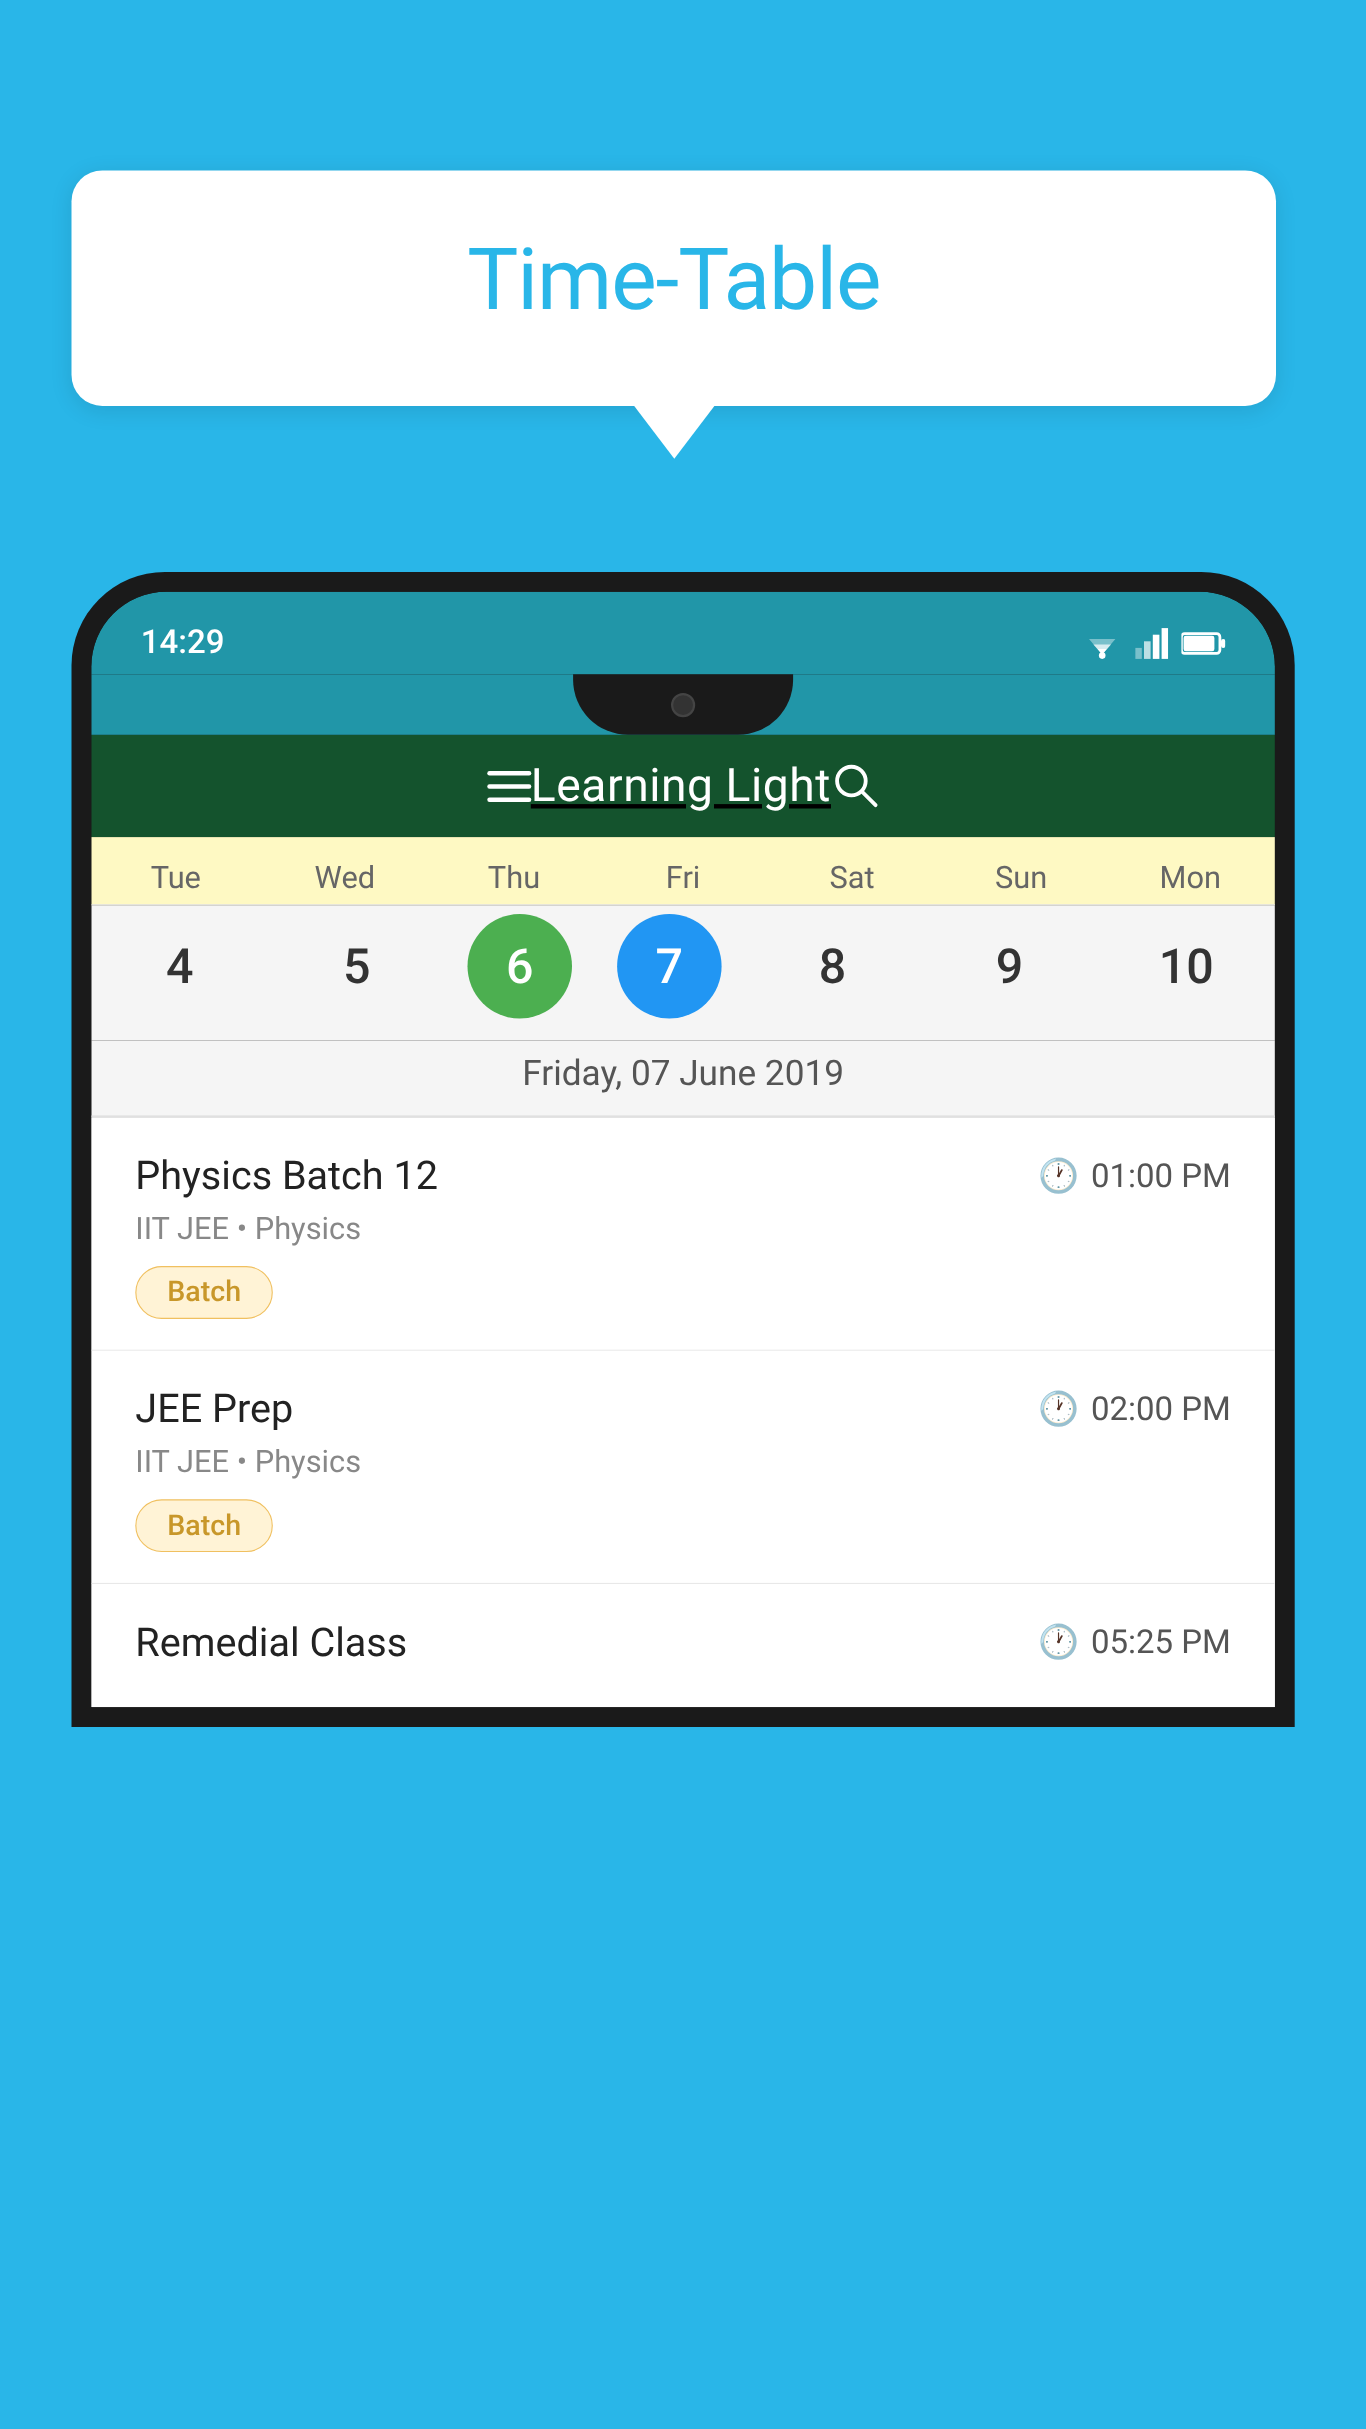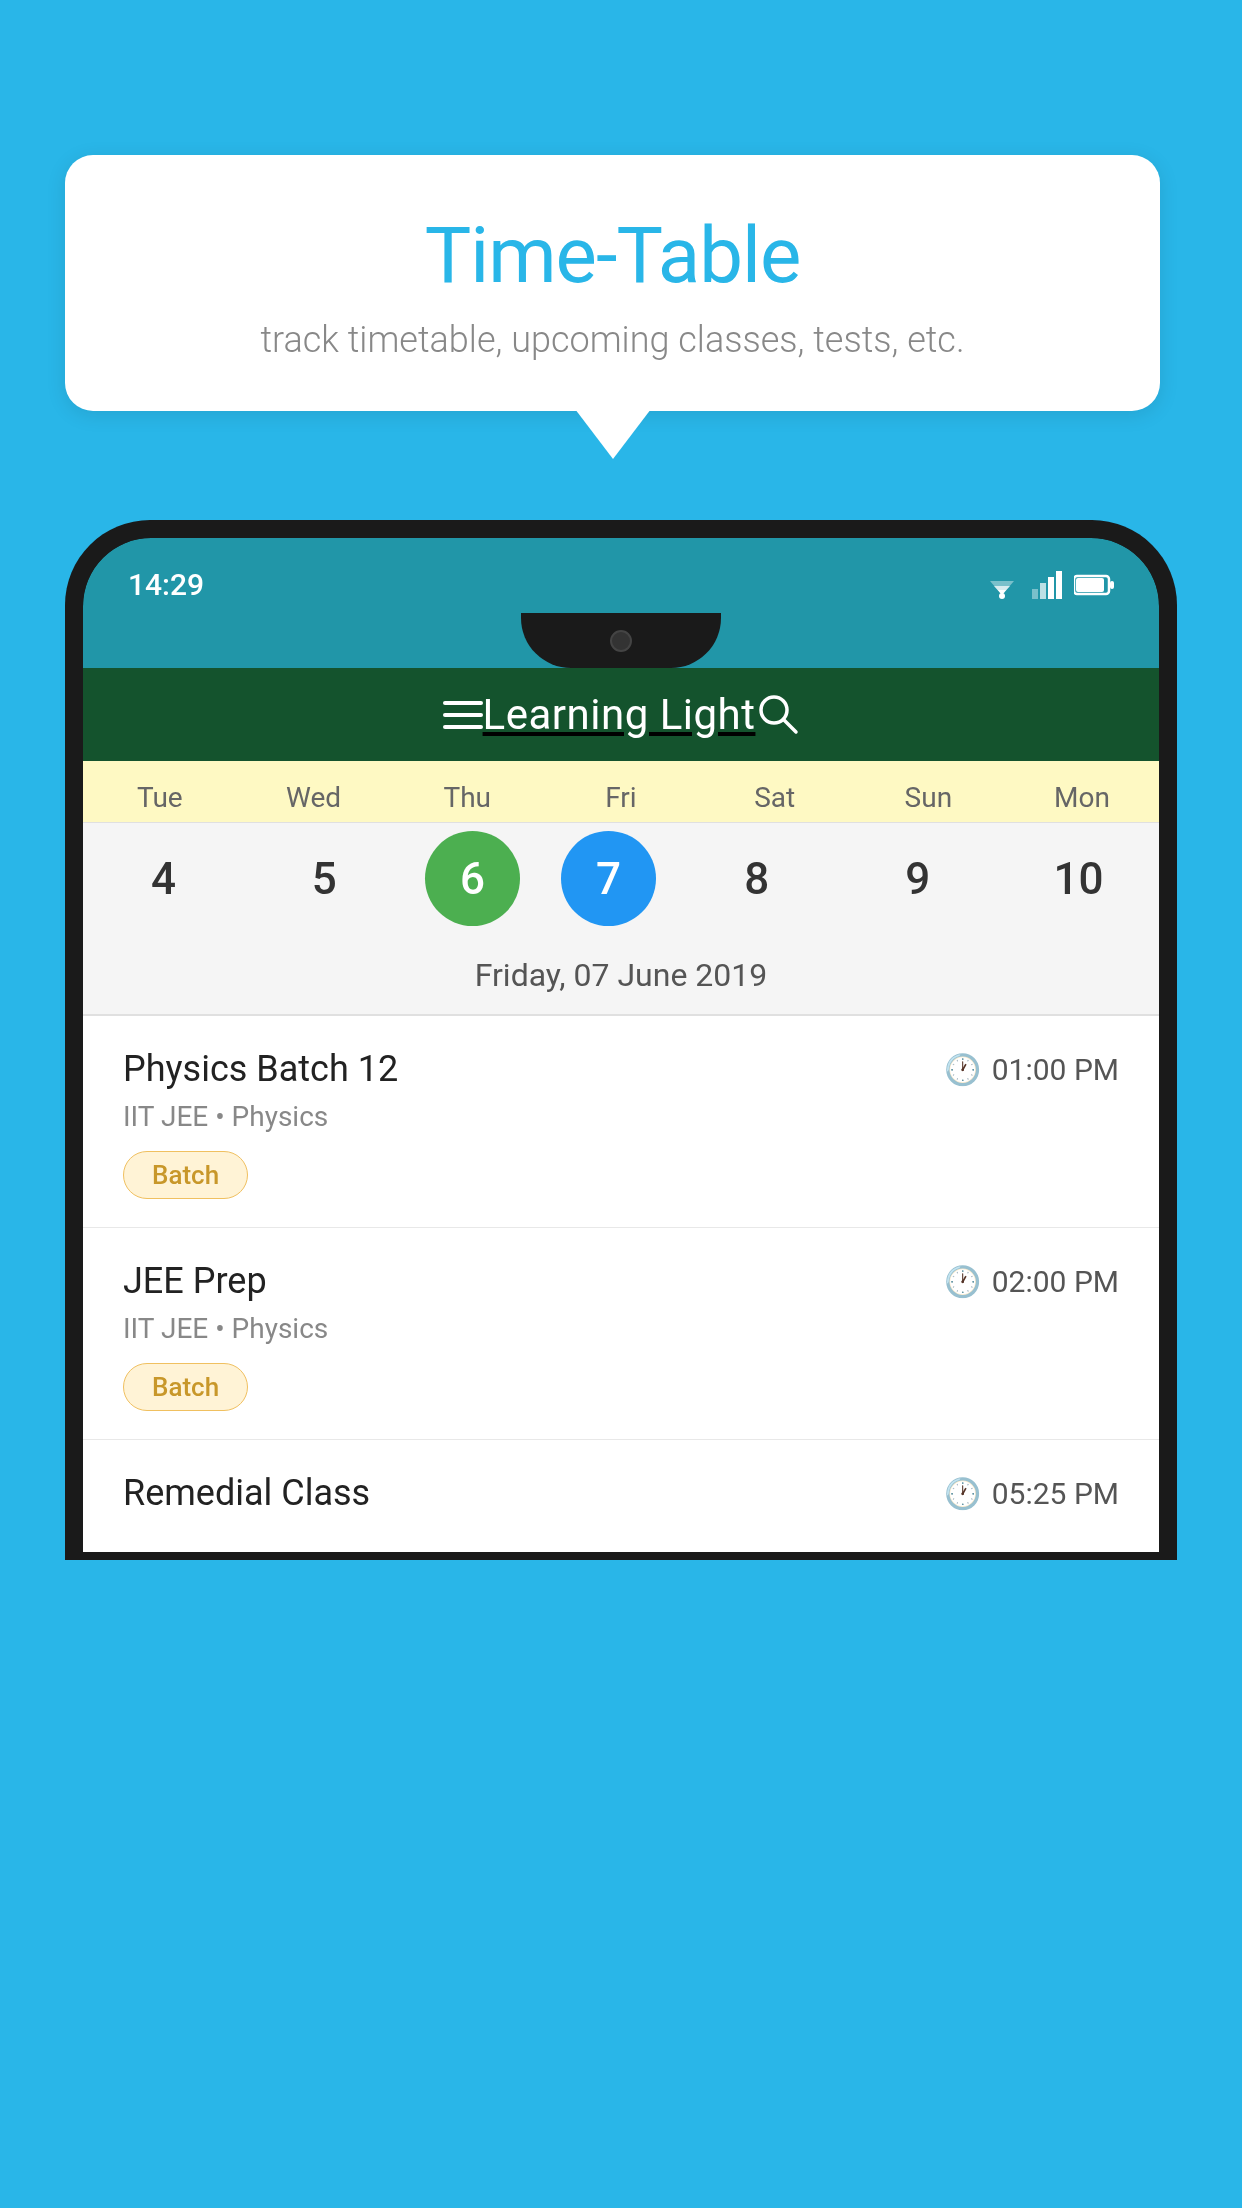--- a/index.html
+++ b/index.html
@@ -60,21 +60,21 @@
       top: 520px;
       left: 65px;
       right: 65px;
       bottom: 0;
     }
 
     .phone-outer {
       width: 100%;
       background: #1a1a1a;
       border-radius: 85px 85px 0 0;
-      padding: 18px 18px 8px;
+      padding: 18px 18px 18px;
       position: relative;
     }
 
     
     .phone-status-bar {
       background: #2196a8;
       border-radius: 68px 68px 0 0;
       padding: 18px 45px 0;
       display: flex;
       align-items: center;
@@ -276,21 +276,20 @@
     .phone-screen {
       overflow: hidden;
       border-radius: 68px 68px 0 0;
     }
   </style>
 </head>
 <body>
 
 <div class="speech-bubble">
   <div class="bubble-title">Time-Table</div>
-  <div class="bubble-subtitle">track timetable, upcoming classes, tests, etc.</div>
 </div>
 
 <div class="phone-container">
   <div class="phone-outer">
     <div class="phone-screen">
 
       <div class="phone-status-bar">
         <span class="status-time">14:29</span>
         <div class="status-icons">
 

